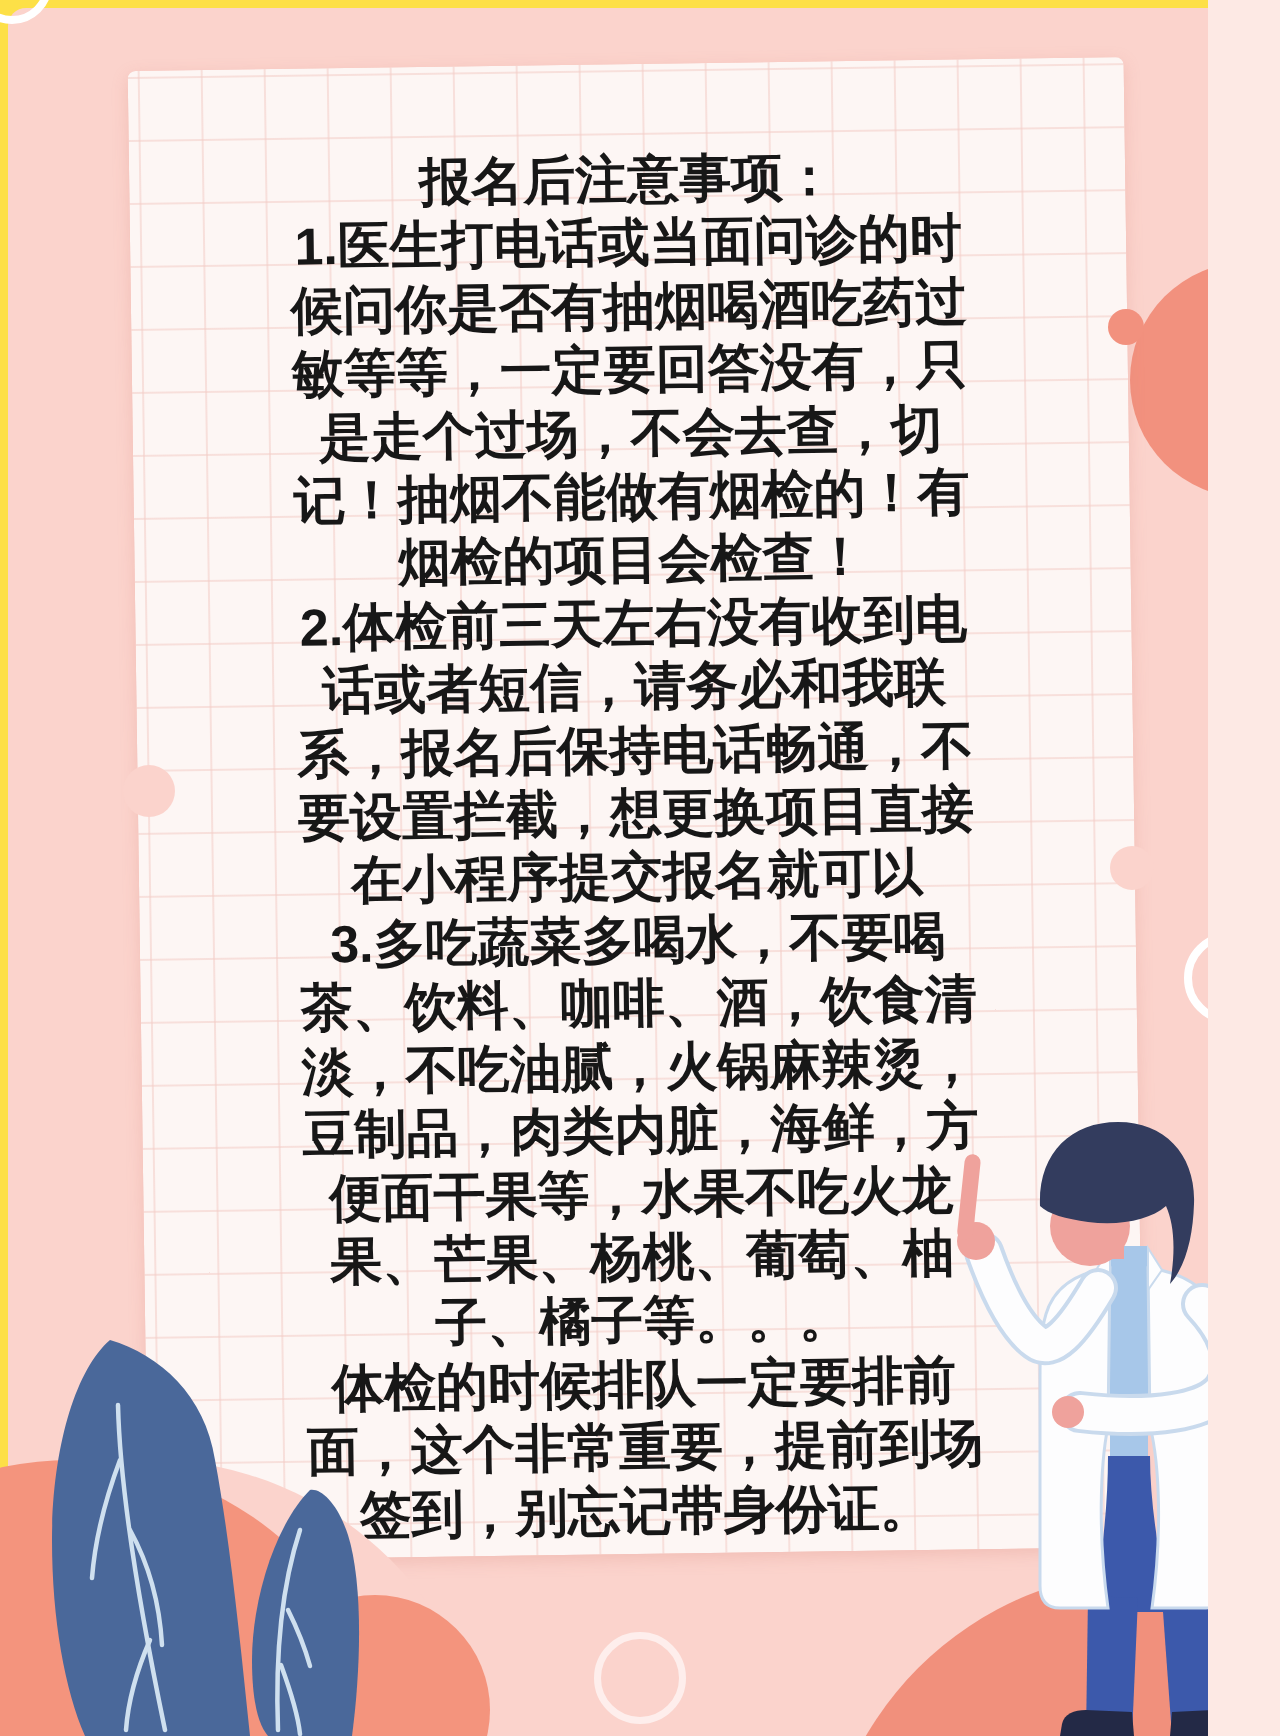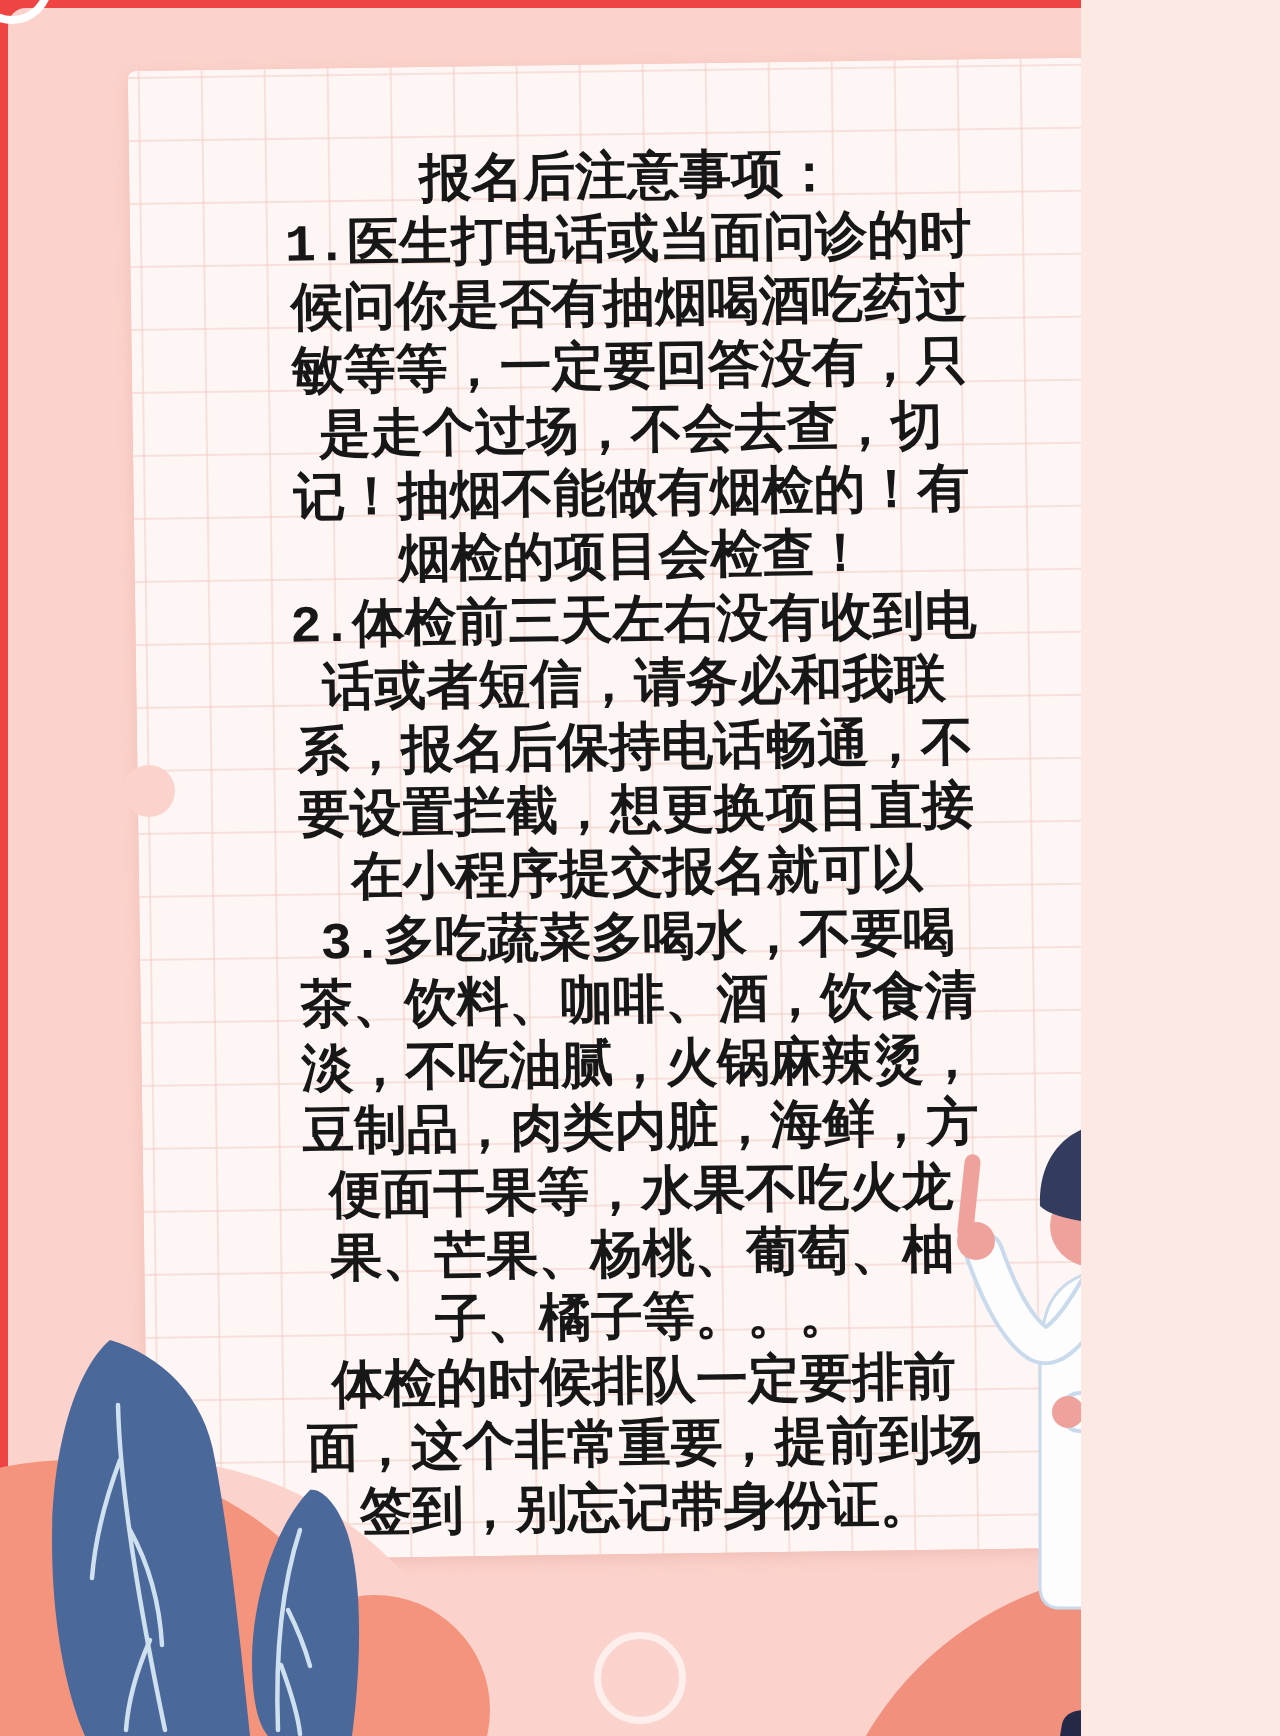--- a/index.html
+++ b/index.html
@@ -1,17 +1,17 @@
 <!DOCTYPE html>
 <html><head>
 <meta charset="utf-8">
 <style>
   html,body{margin:0;padding:0;background:#fde9e4;}
-  .canvas{position:relative;width:1081px;height:1736px;background:#ef4444;overflow:hidden;
-          font-family:Liberation Mono, monospace;}
+  .canvas{position:relative;width:1208px;height:1736px;background:#fde047;overflow:hidden;
+          font-family:Liberation Sans, sans-serif;}
   .bg-inner{position:absolute;left:8px;top:8px;width:1264px;height:1728px;
             background:#fbd3cc;border-radius:18px;}
   .corner-ring{position:absolute;left:-28px;top:-56px;width:64px;height:64px;
                border:8px solid #ffffff;border-radius:50%;}
   .coral-circle{position:absolute;left:1130px;top:262px;width:236px;height:236px;
                 border-radius:50%;background:#f2917e;}
   .card{position:absolute;left:138px;top:64px;width:996px;height:1490px;
         background-color:#fdf6f4;border-radius:8px;transform:rotate(-0.8deg);
         box-shadow:0 5px 16px rgba(219,137,127,.28);
         background-image:

